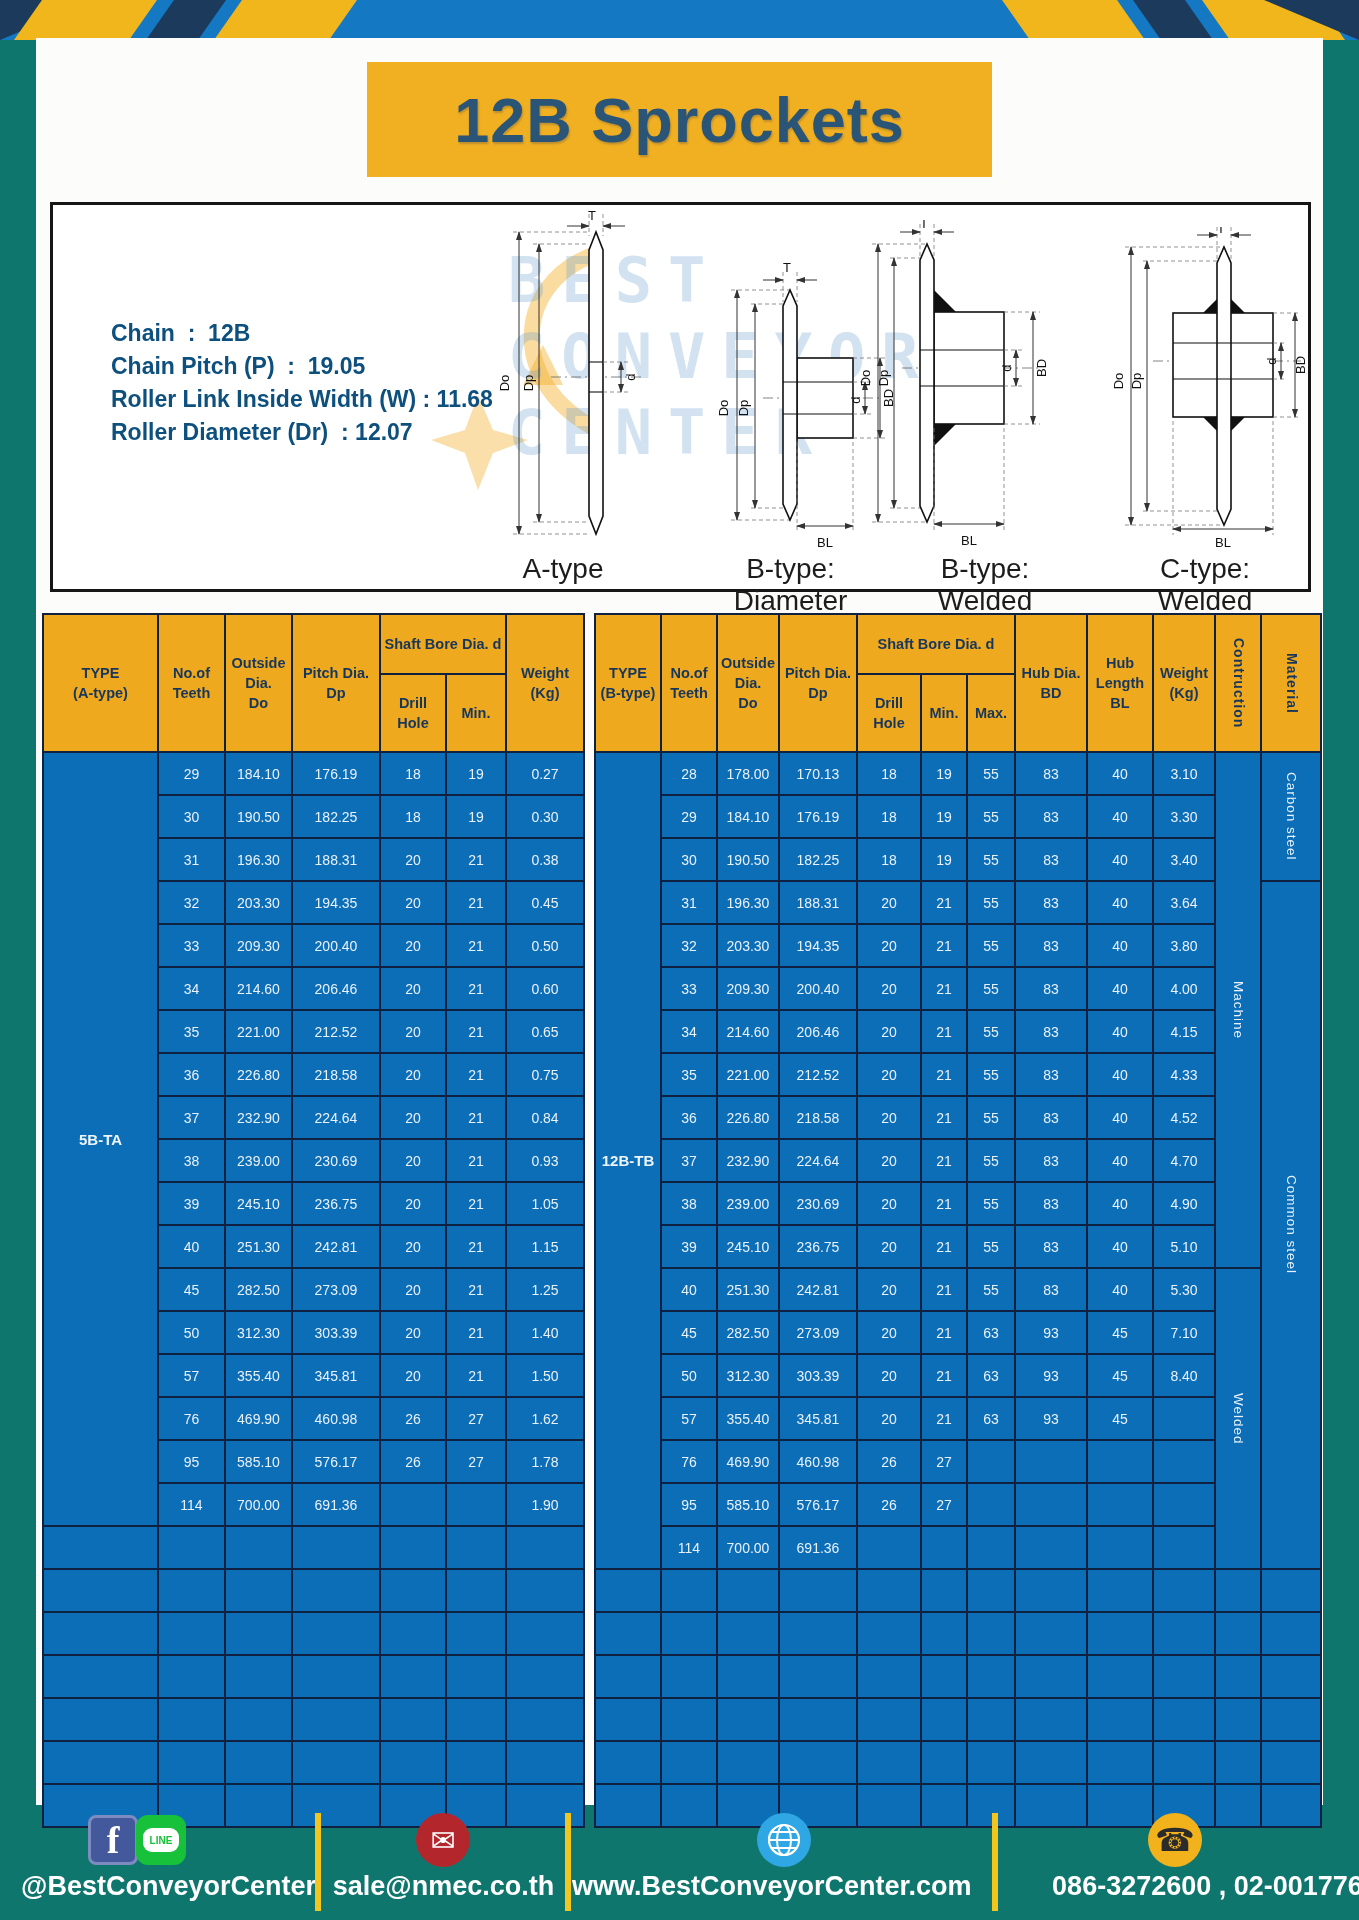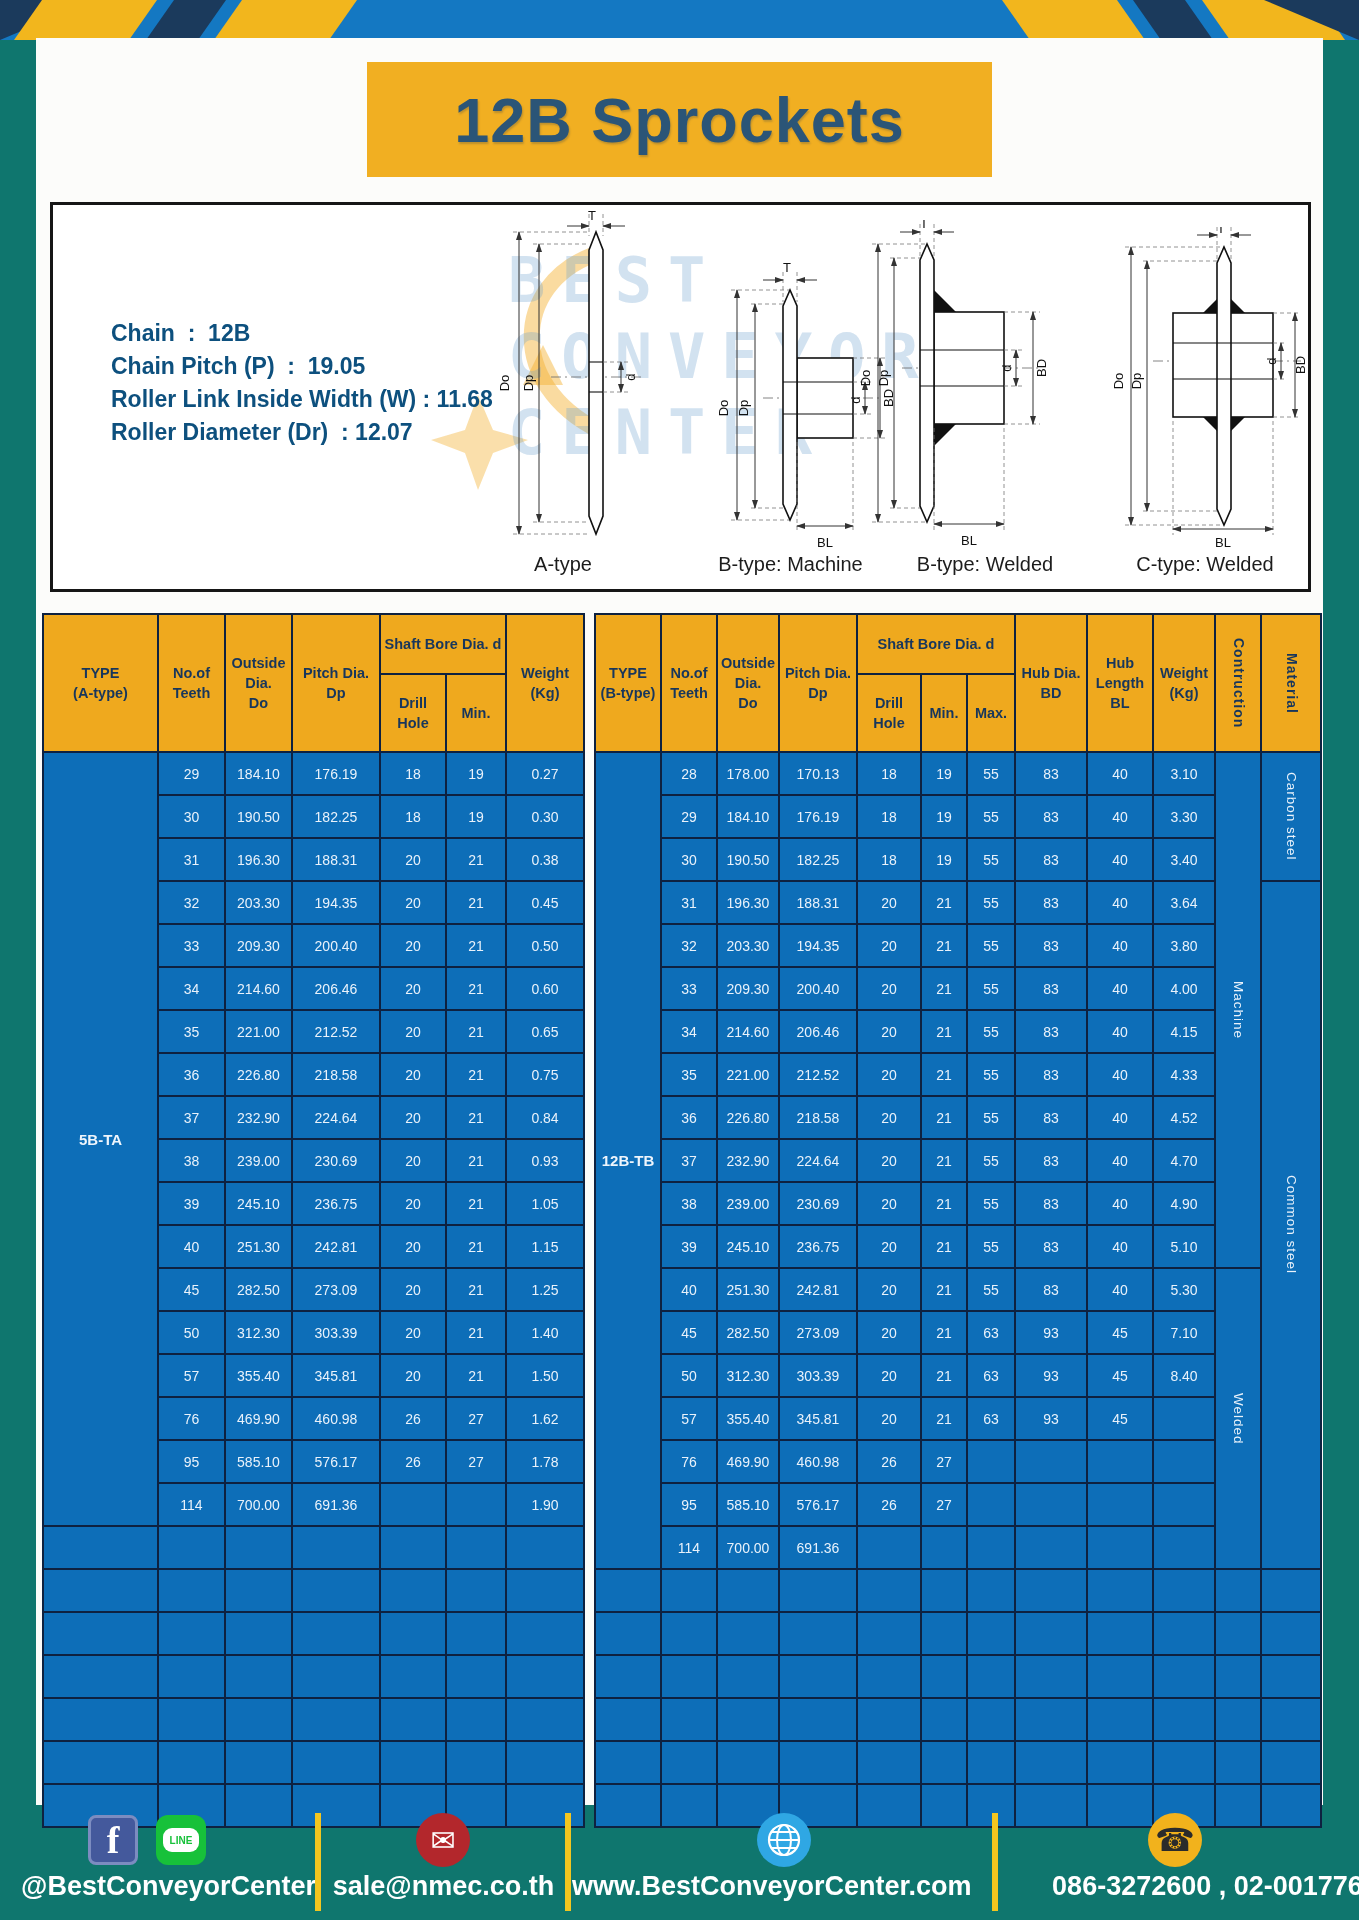--- a/index.html
+++ b/index.html
@@ -26,21 +26,21 @@
 
   
   .draw-panel{position:absolute;left:50px;top:202px;width:1261px;height:390px;background:#ffffff;
     border:3px solid #161616;box-sizing:border-box;}
   .specs{position:absolute;left:58px;top:112px;color:#0d507e;font-weight:bold;font-size:23px;line-height:33px;}
   .spec-line{white-space:pre;}
   .watermark{position:absolute;left:455px;top:38px;color:rgba(105,160,205,0.30);font-weight:bold;
     font-size:62px;line-height:76px;letter-spacing:16px;font-family:"DejaVu Sans Mono",monospace;pointer-events:none;}
   .wm-logo{position:absolute;left:370px;top:20px;pointer-events:none;}
   .fig{position:absolute;}
-  .fig-label{position:absolute;top:348px;font-size:20px;color:#1c1c1c;text-align:center;}
+  .fig-label{position:absolute;top:348px;font-size:28px;color:#1c1c1c;text-align:center;}
   .fig svg text{font-family:"Liberation Sans",sans-serif;font-size:13px;fill:#111;}
   .part{fill:#ffffff;stroke:#111;stroke-width:1.6;}
   .bore{stroke:#111;stroke-width:1.1;}
   .dim{stroke:#333;stroke-width:1;}
   .ext{stroke:#777;stroke-width:0.8;stroke-dasharray:4 3;}
   .cl{stroke:#666;stroke-width:0.8;stroke-dasharray:10 4 2 4;}
   .weld{fill:#111;}
 
   
   table{border-collapse:collapse;table-layout:fixed;position:absolute;background:#0d6eb8;}
@@ -253,21 +253,21 @@
         <line class="dim" x1="182" y1="86" x2="182" y2="190" marker-start="url(#ar)" marker-end="url(#ar)"></line>
         <text transform="rotate(-90 192 138)" x="192" y="138" text-anchor="middle">BD</text>
         <line class="ext" x1="60" y1="194" x2="60" y2="308"></line>
         <line class="ext" x1="160" y1="194" x2="160" y2="308"></line>
         <line class="dim" x1="60" y1="302" x2="160" y2="302" marker-start="url(#ar)" marker-end="url(#ar)"></line>
         <text x="110" y="320" text-anchor="middle">BL</text>
       </svg>
     </div>
 
     <div class="fig-label" style="left:430px;width:160px;">A-type</div>
-    <div class="fig-label" style="left:645px;width:185px;">B-type: Machine</div>
+    <div class="fig-label" style="left:645px;width:185px;">B-type: Diameter</div>
     <div class="fig-label" style="left:842px;width:180px;">B-type: Welded</div>
     <div class="fig-label" style="left:1062px;width:180px;">C-type: Welded</div>
   </div>
 
   <table id="tableA">
     <colgroup>
       <col style="width:115px">
         <col style="width:67px">
         <col style="width:67px">
         <col style="width:88px">
@@ -849,21 +849,21 @@
           <td></td>
           <td></td>
         </tr>
       </tbody>
   </table>
 
   <div class="footer">
     <div class="icon-tile fb" style="left:88px;">
       <span>f</span>
     </div>
-    <div class="icon-tile line-tile" style="left:156px;">
+    <div class="icon-tile line-tile" style="left:136px;">
       <span class="line-bubble">
         <span>LINE</span>
       </span>
     </div>
     <div class="f-text" style="left:0px;width:316px;text-align:right;">@BestConveyorCenter</div>
     <div class="divider" style="left:315px;"></div>
 
     <div class="circle-icon mail" style="left:416px;">
       <span>✉</span>
     </div>

